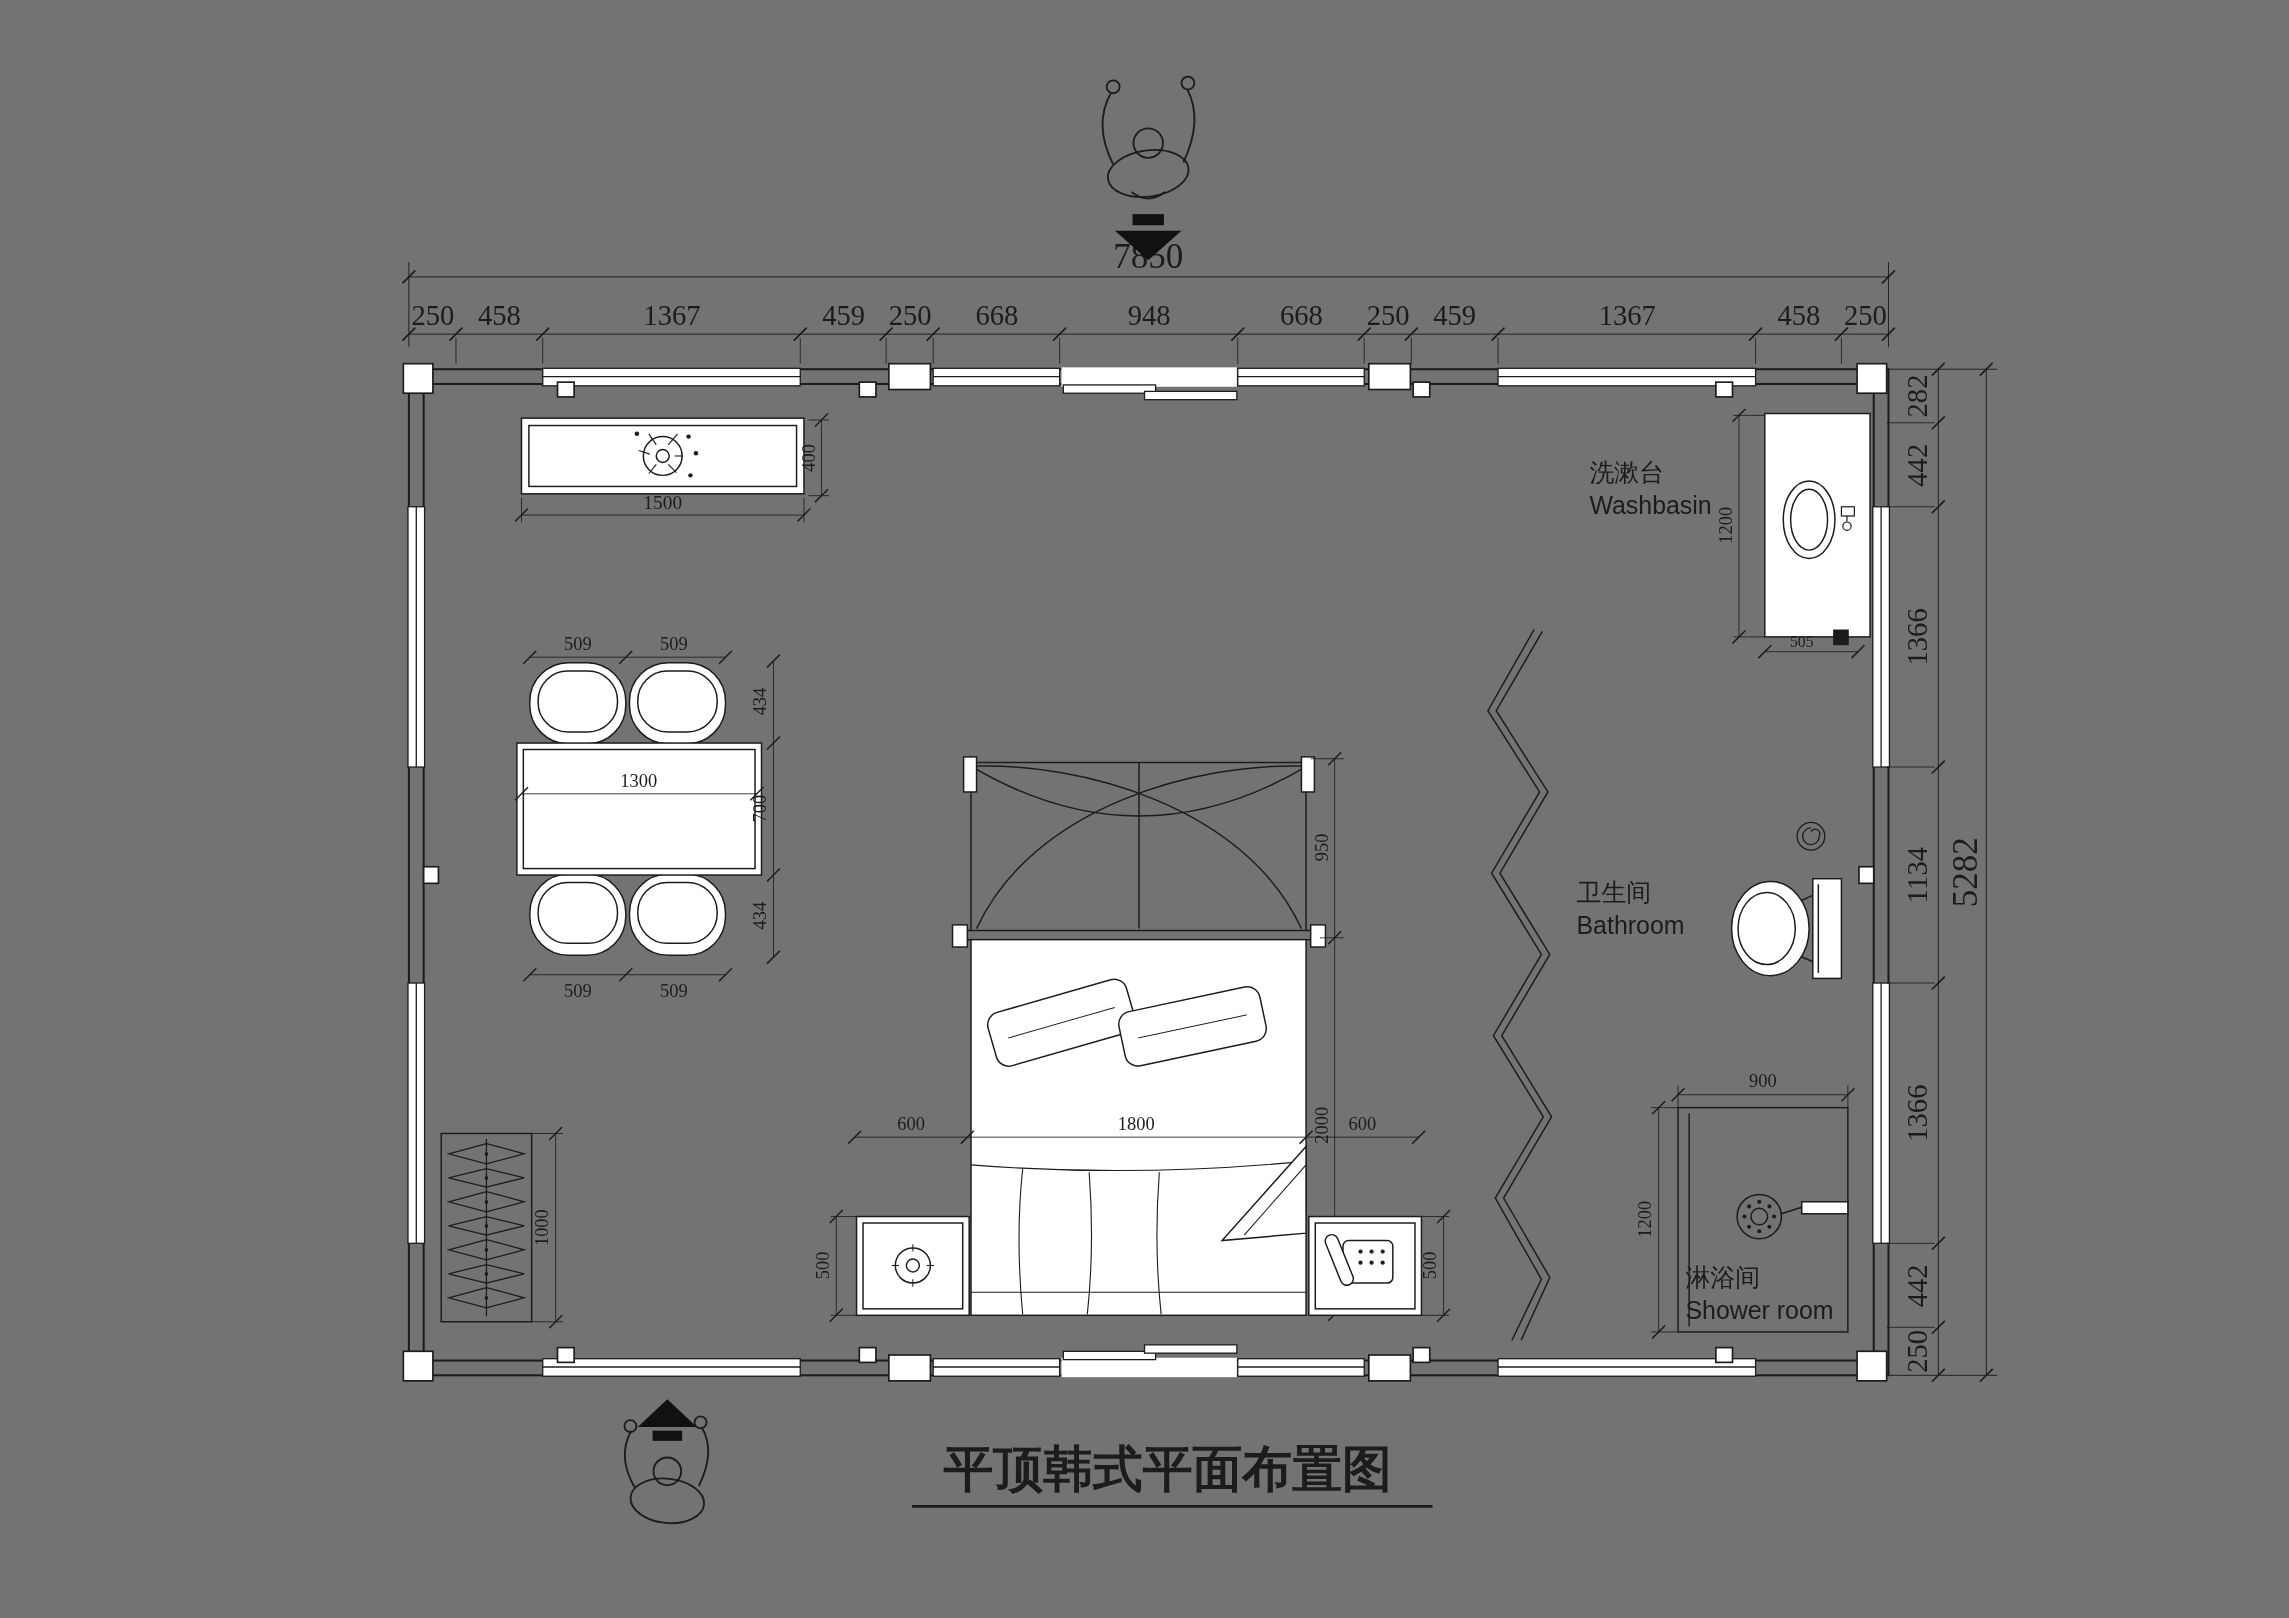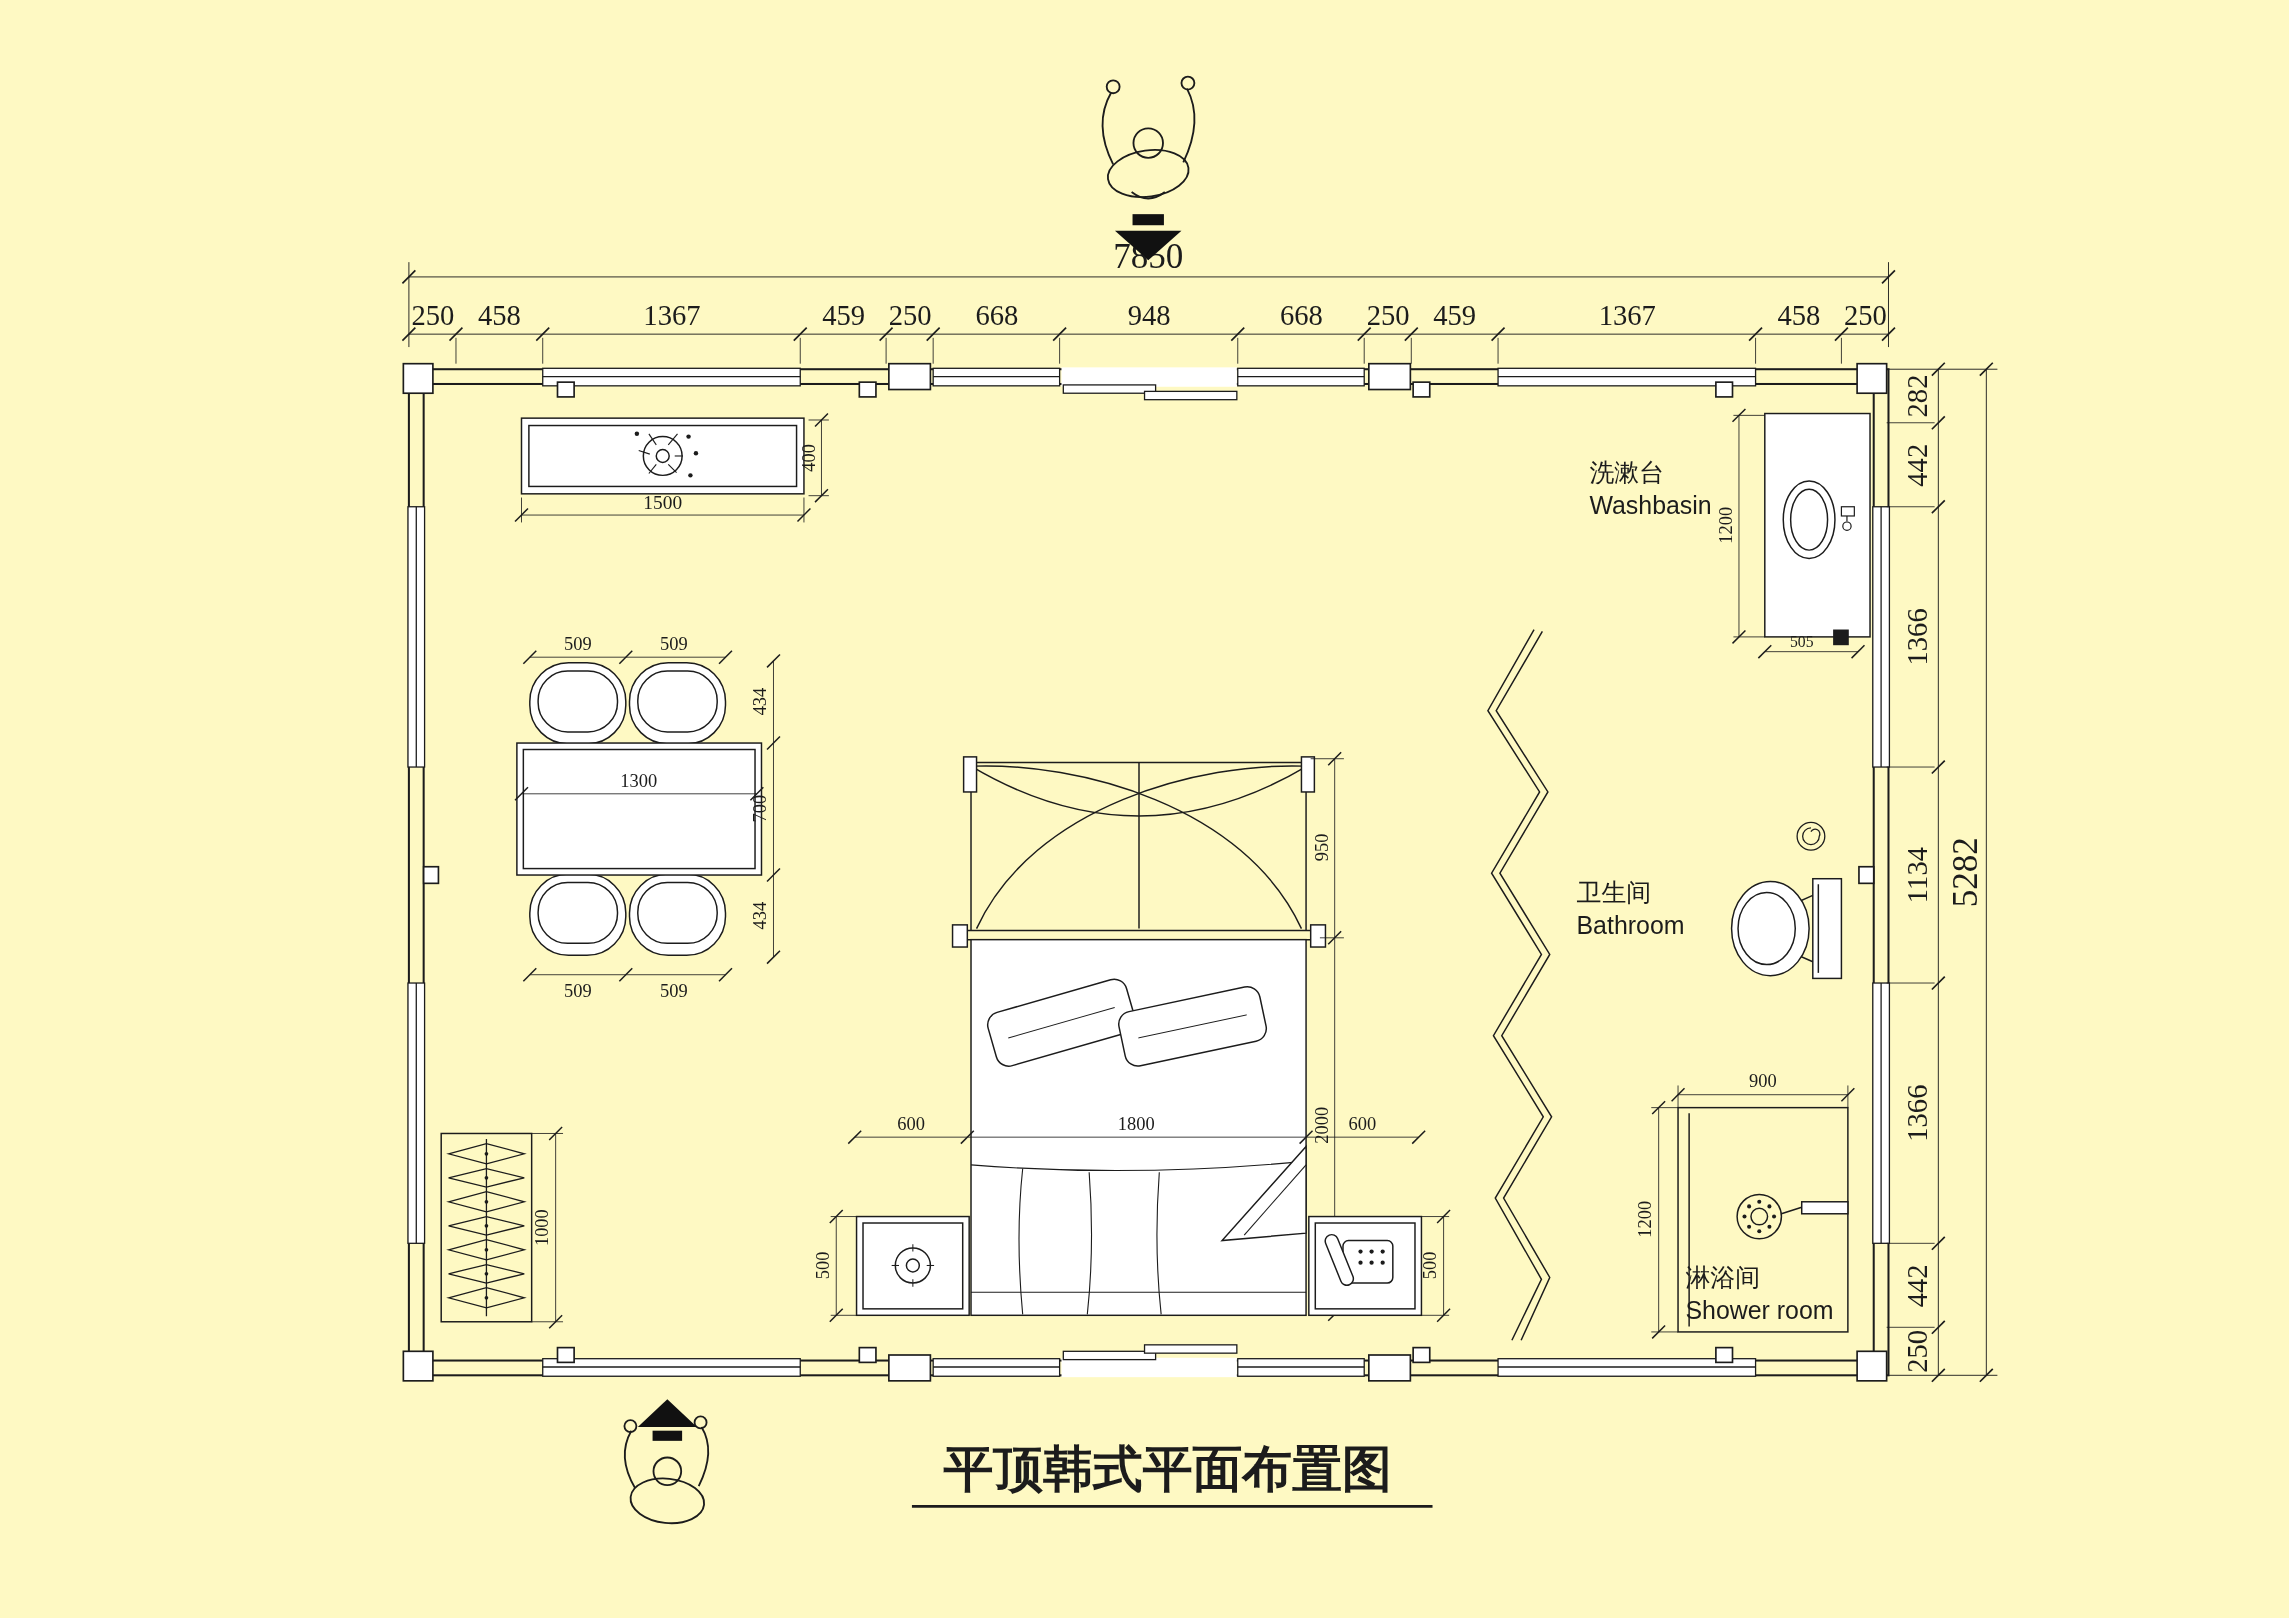--- a/index.html
+++ b/index.html
@@ -1,16 +1,16 @@
 <!DOCTYPE html>
 <html style="font-size:14.8px"><head>
 <meta charset="utf-8">
 <style>
   html,body{margin:0;padding:0;background:#ffffff;}
-  .sheet{position:relative;width:2290px;height:1619px;background:#fef9c3;overflow:hidden;
+  .sheet{position:relative;width:2290px;height:1619px;background:#737373;overflow:hidden;
          font-family:"Liberation Serif","DejaVu Serif",serif;}
   svg{position:absolute;left:0;top:0;}
   text{fill:#1c1c1c;}
   .dim{font-family:"Liberation Serif","DejaVu Serif",serif;}
   .zh{font-family:"DejaVu Sans","Liberation Sans",sans-serif;}
   .en{font-family:"Liberation Sans","DejaVu Sans",sans-serif;}
   .ttl{font-family:"DejaVu Sans","Liberation Sans",sans-serif;font-weight:bold;}
 </style>
 </head>
 <body>

